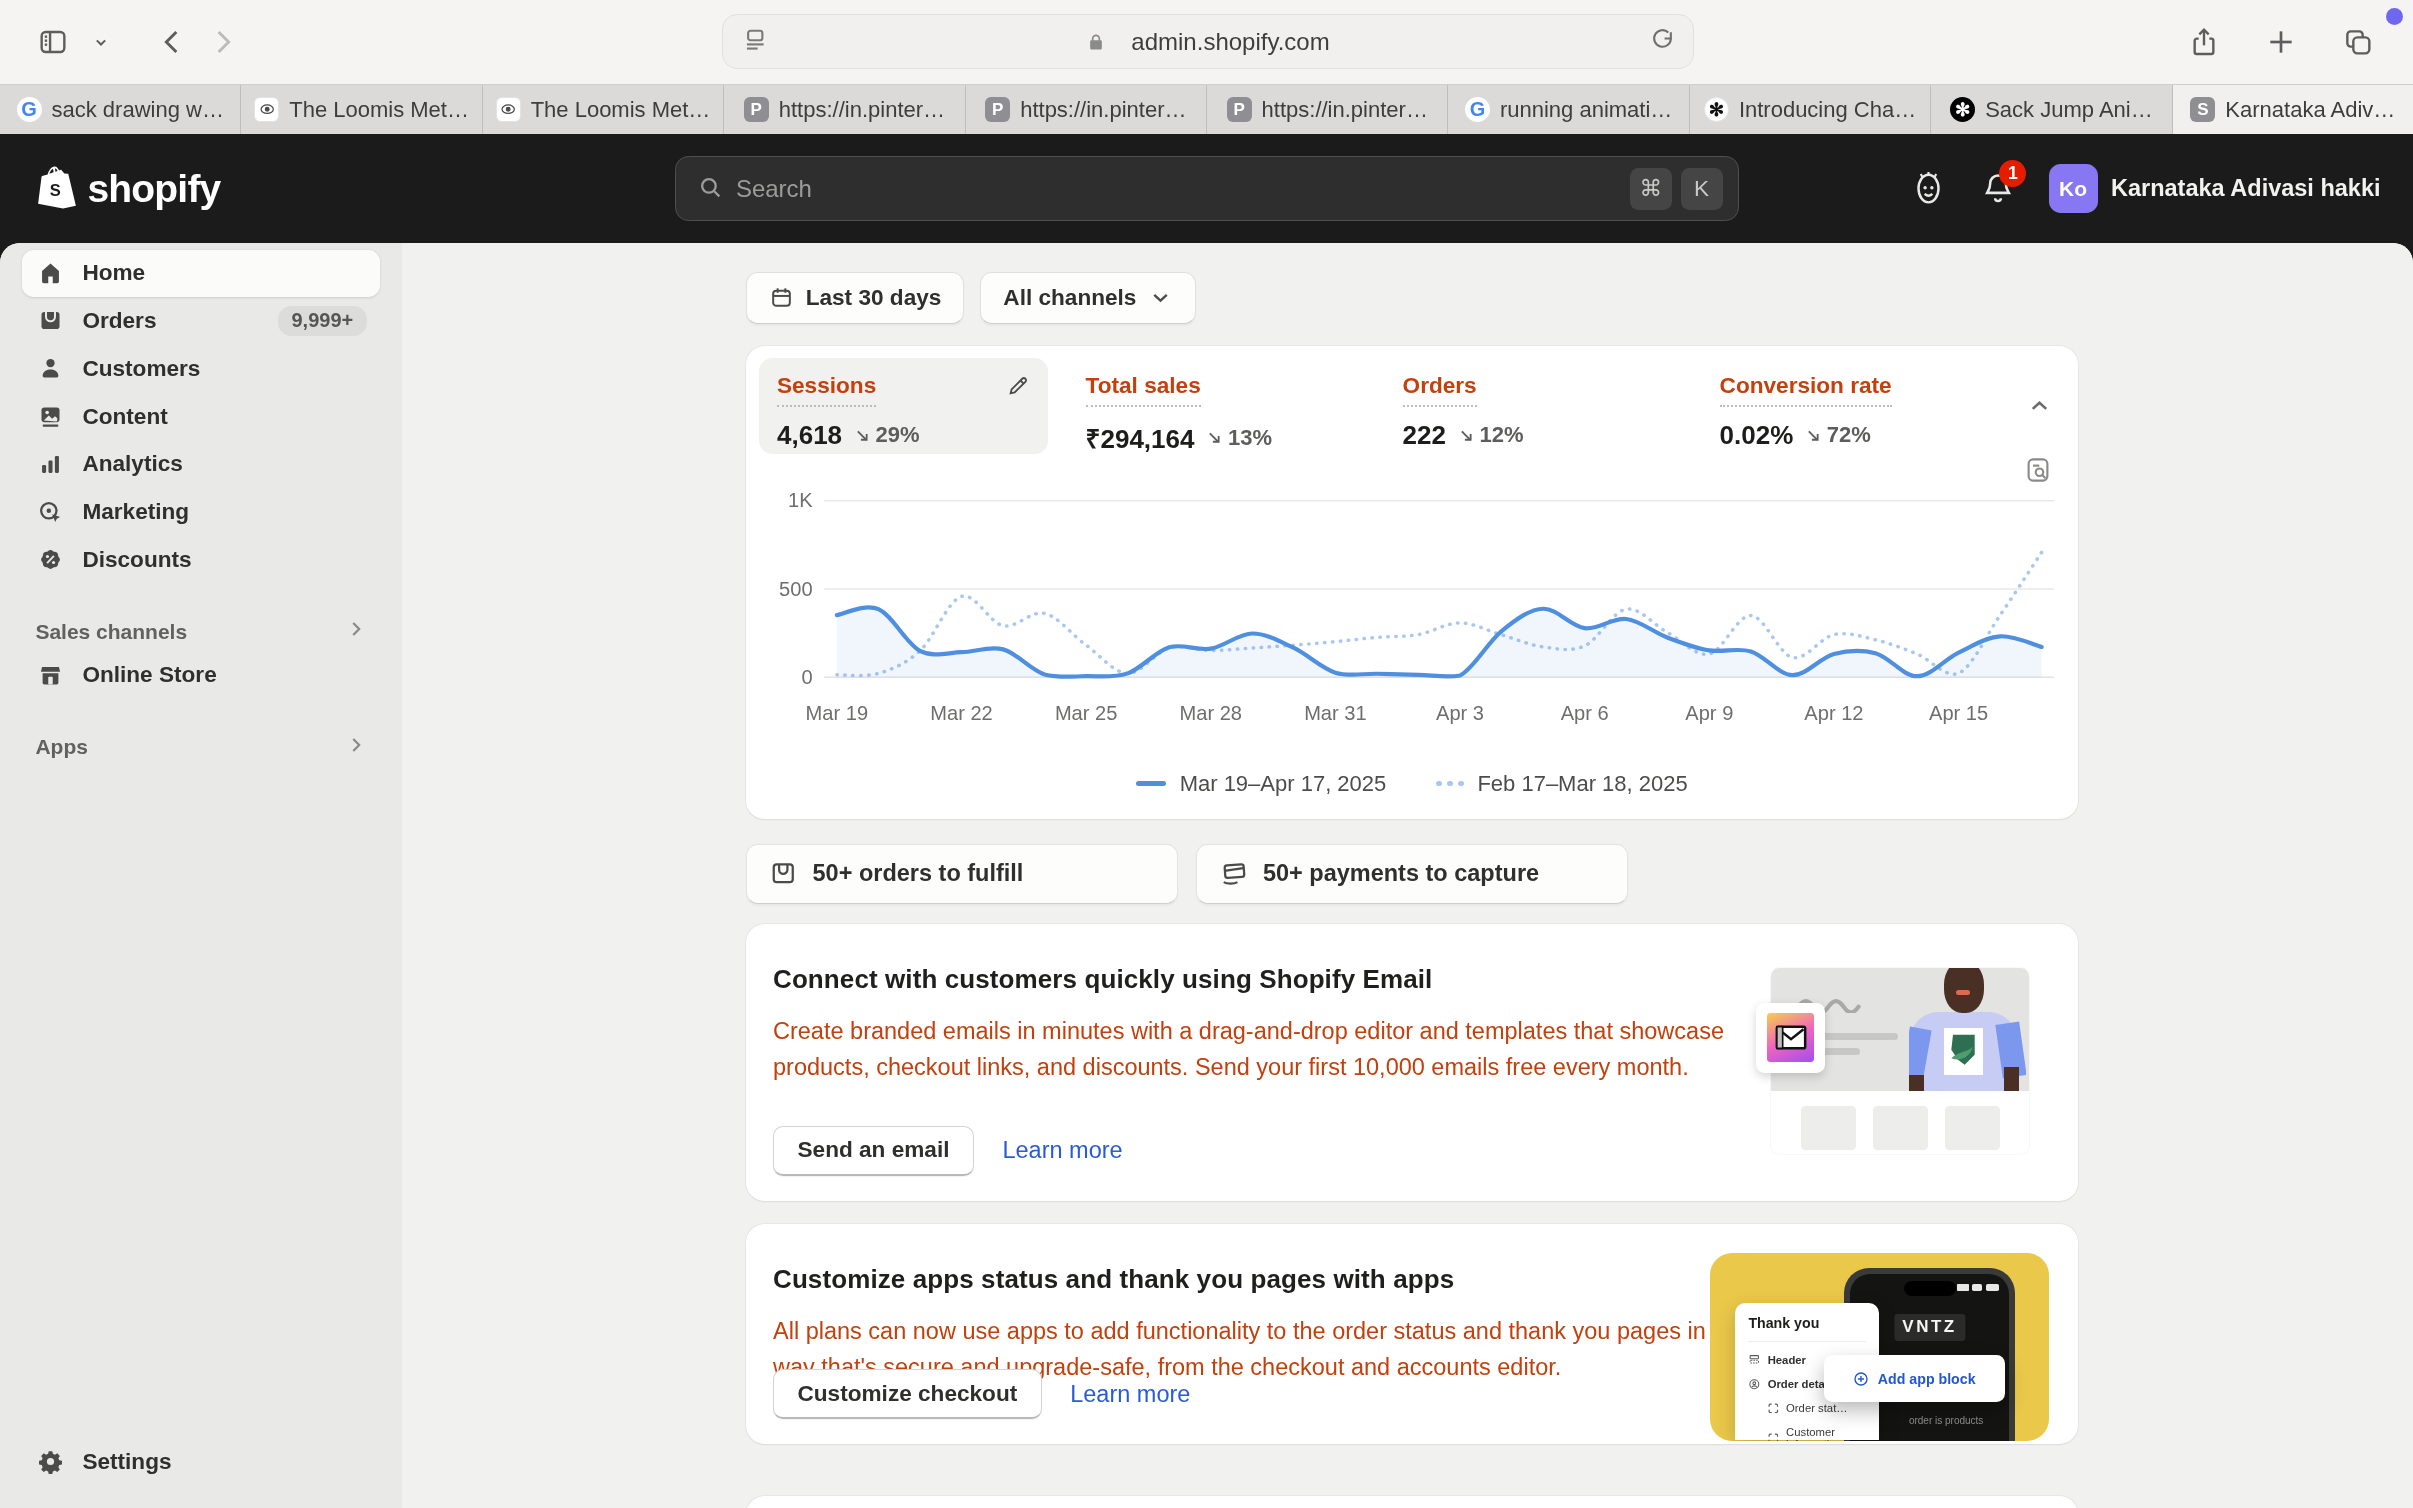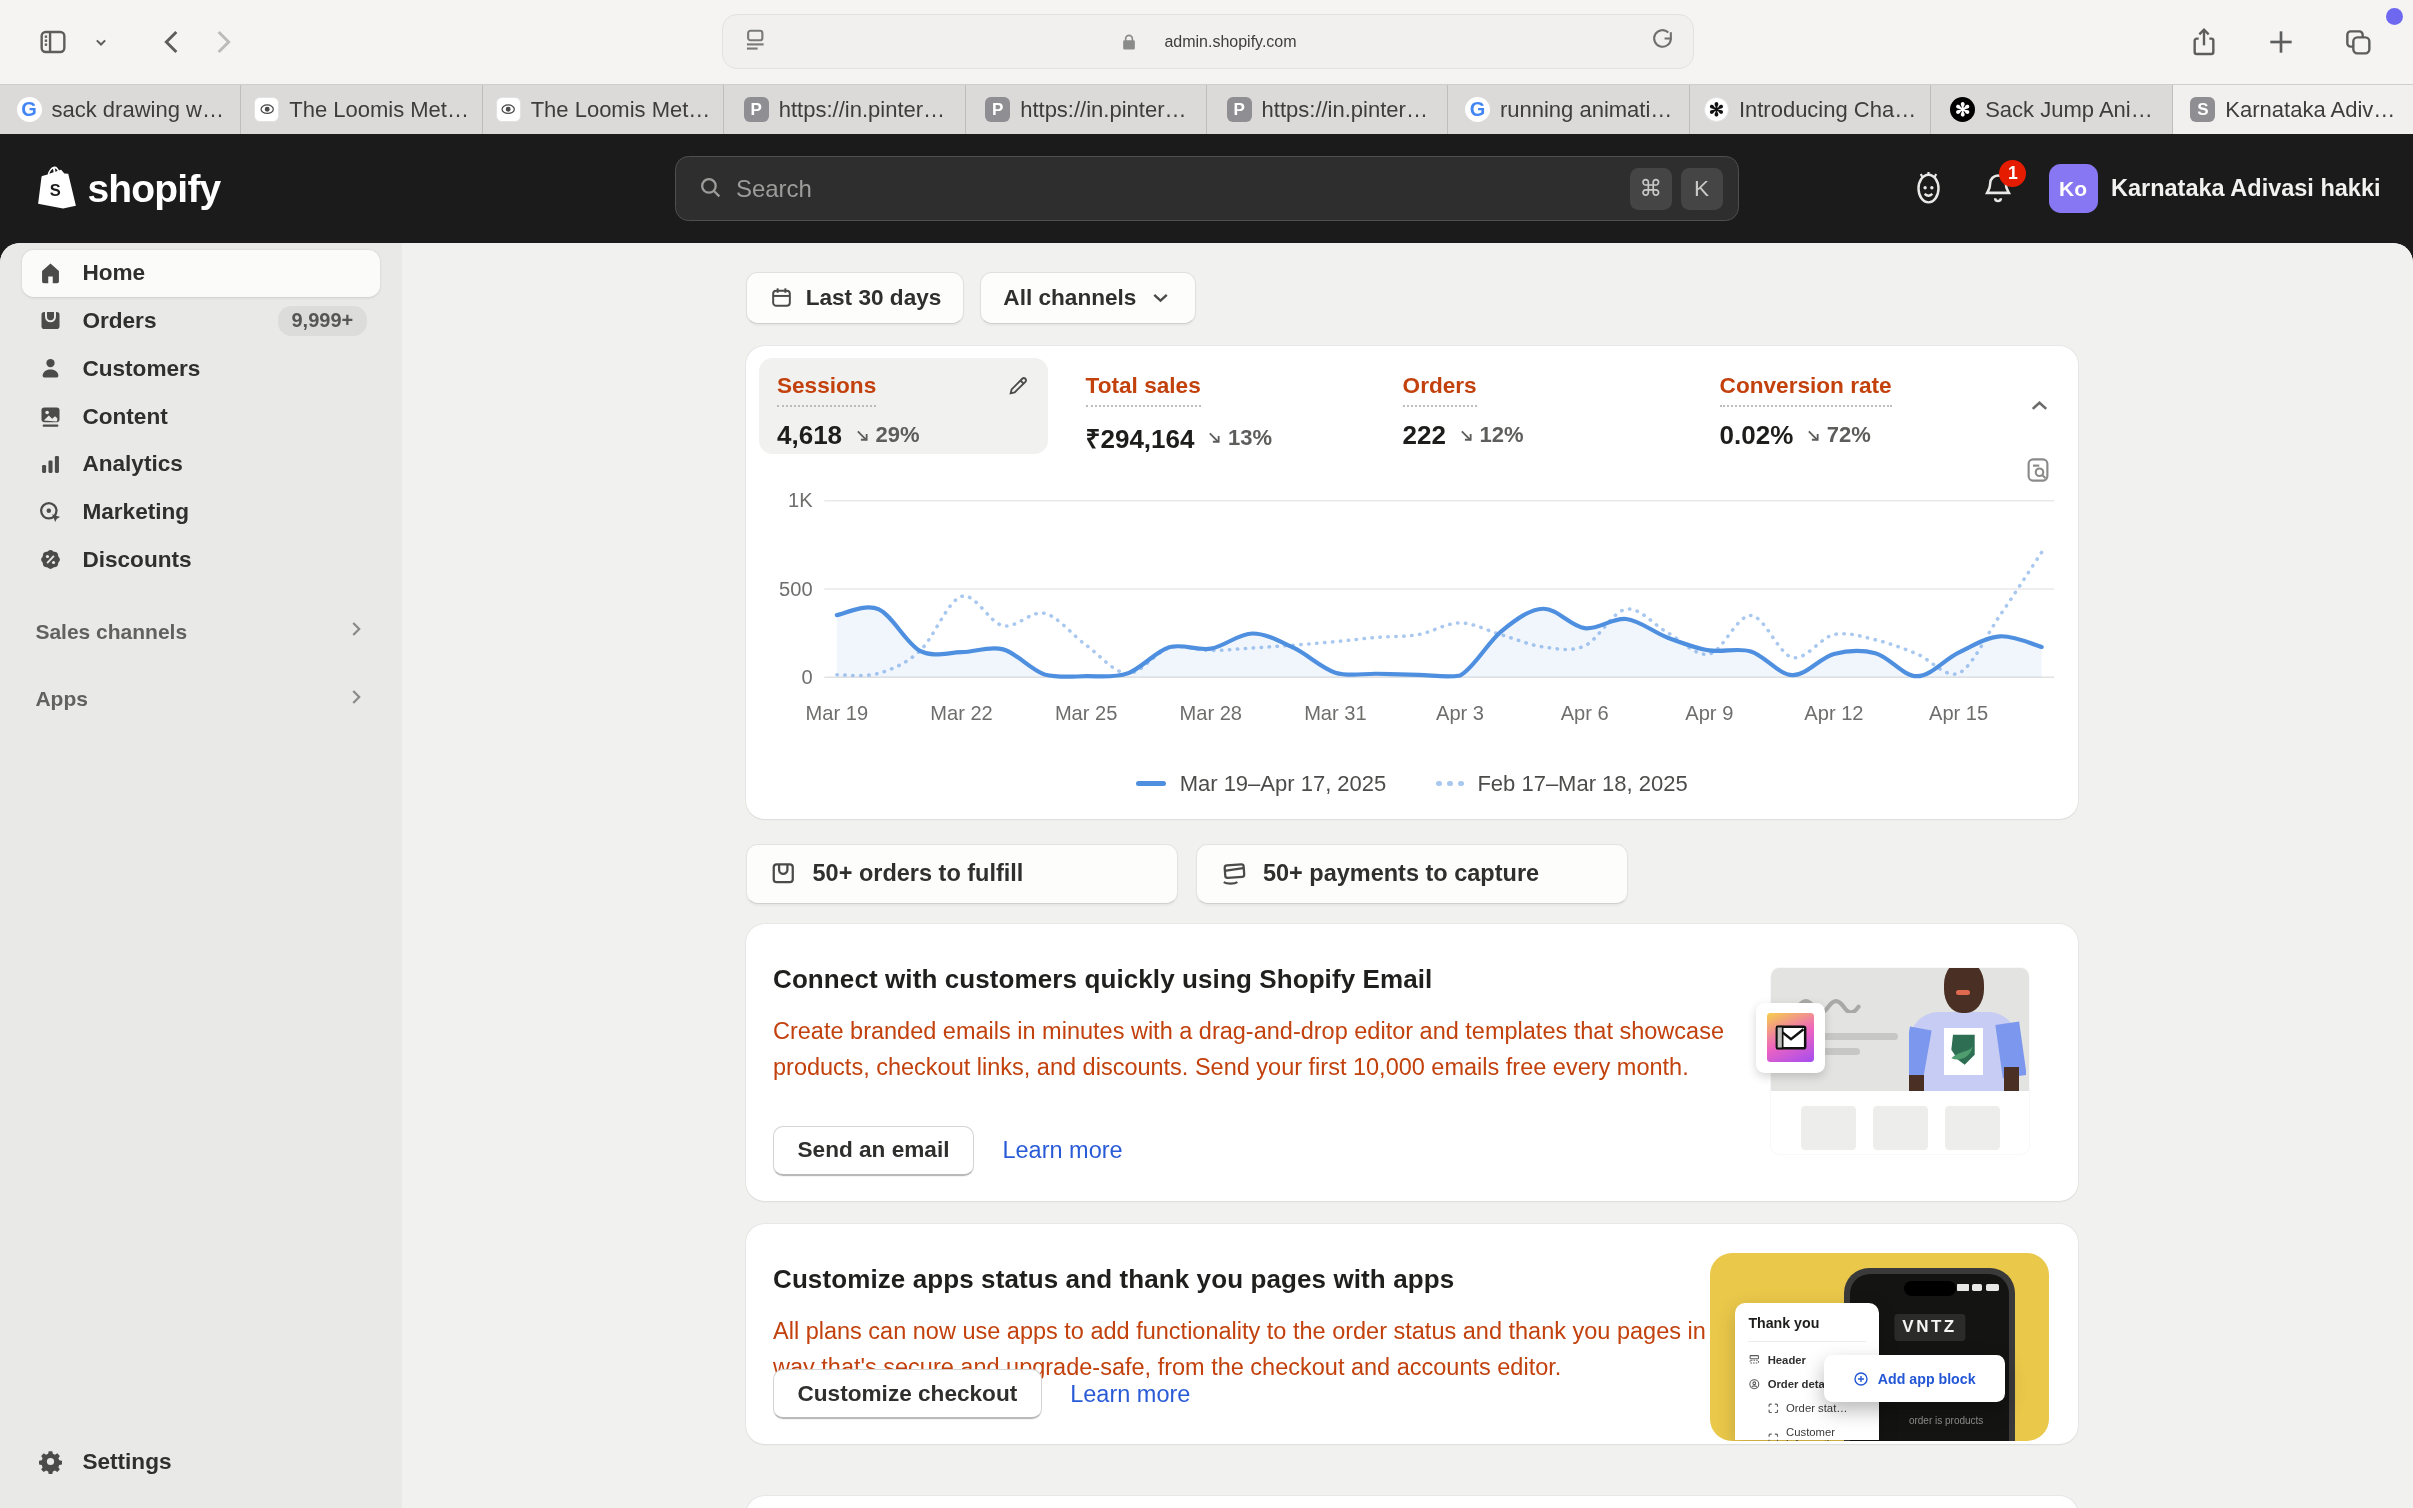--- a/index.html
+++ b/index.html
@@ -11,21 +11,21 @@
   .toolbar { position:relative; height:84px; background:#f5f4f3; display:flex; align-items:center; }
   .tb-left { display:flex; align-items:center; gap:11.7px; margin-left:34px; }
   .tb-icon { width:37px; height:37px; display:flex; align-items:center; justify-content:center; color:#5d5d5d; }
   .tb-icon svg { width:32px; height:32px; }
   .tb-icon.small svg { width:20px; height:20px; }
   .tb-icon.disabled { color:#bcbbba; }
   .tb-back { margin-left:23.5px; }
   .urlbar { position:absolute; left:722px; top:14.2px; width:972px; height:55px; background:#f1f0ef; border:1.7px solid #e2e1e0; border-radius:15px; display:flex; align-items:center; justify-content:center; }
   .urlbar .reader { position:absolute; left:18.4px; color:#7a7a78; }
   .urlbar .reader svg { width:28.5px; height:28.5px; }
-  .url-center { display:flex; align-items:center; gap:25px; color:#3e3e3d; font-size:16px; }
+  .url-center { display:flex; align-items:center; gap:25px; color:#3e3e3d; font-size:24px; }
   .url-center svg { width:20px; height:20px; color:#8b8b89; }
   .urlbar .reload { position:absolute; right:18.4px; color:#6f6f6d; }
   .urlbar .reload svg { width:25px; height:25px; }
   .tb-right { position:absolute; right:37px; display:flex; align-items:center; gap:40px; }
   .record-dot { position:absolute; right:10px; top:8.4px; width:17px; height:17px; border-radius:50%; background:#6e68f1; }
 
   
   .tabstrip { height:50px; display:flex; background:#d4d3d2; border-top:0.8px solid #cfcecd; }
   .tab { flex:1 1 0; min-width:0; display:flex; align-items:center; justify-content:center; gap:10px; background:#dbdad9; border-right:0.8px solid #bfbebd; font-size:22px; color:#3d3d3c; padding:0 11.7px; }
   .tab:last-child { border-right:none; }
@@ -409,20 +409,30 @@
             </svg>
           </span>
         <span>Discounts</span>
       </div>
 
       <div class="section-label">
         <span>Sales channels</span>
         <span class="chev"><svg viewBox="0 0 24 24" fill="none" stroke="currentColor" stroke-width="2.4">
               <path d="m9 5.5 6.5 6.5L9 18.5"></path>
             </svg></span>
+      </div>
+      <div class="nav-item">
+        <span class="ic">
+            <svg viewBox="0 0 24 24" fill="currentColor">
+              <path d="M4.5 4.5h15l1 4.2H3.5Z"></path>
+              <path d="M5 10h14v8.5A1.5 1.5 0 0 1 17.5 20h-11A1.5 1.5 0 0 1 5 18.5Z"></path>
+              <rect x="10" y="13" width="4" height="7" fill="#e9e9e8" rx="0.8"></rect>
+            </svg>
+          </span>
+        <span>Online Store</span>
       </div>
       <div class="section-label">
         <span>Apps</span>
         <span class="chev"><svg viewBox="0 0 24 24" fill="none" stroke="currentColor" stroke-width="2.4">
               <path d="m9 5.5 6.5 6.5L9 18.5"></path>
             </svg></span>
       </div>
 
       <div class="nav-item settings-item">
         <span class="ic">

